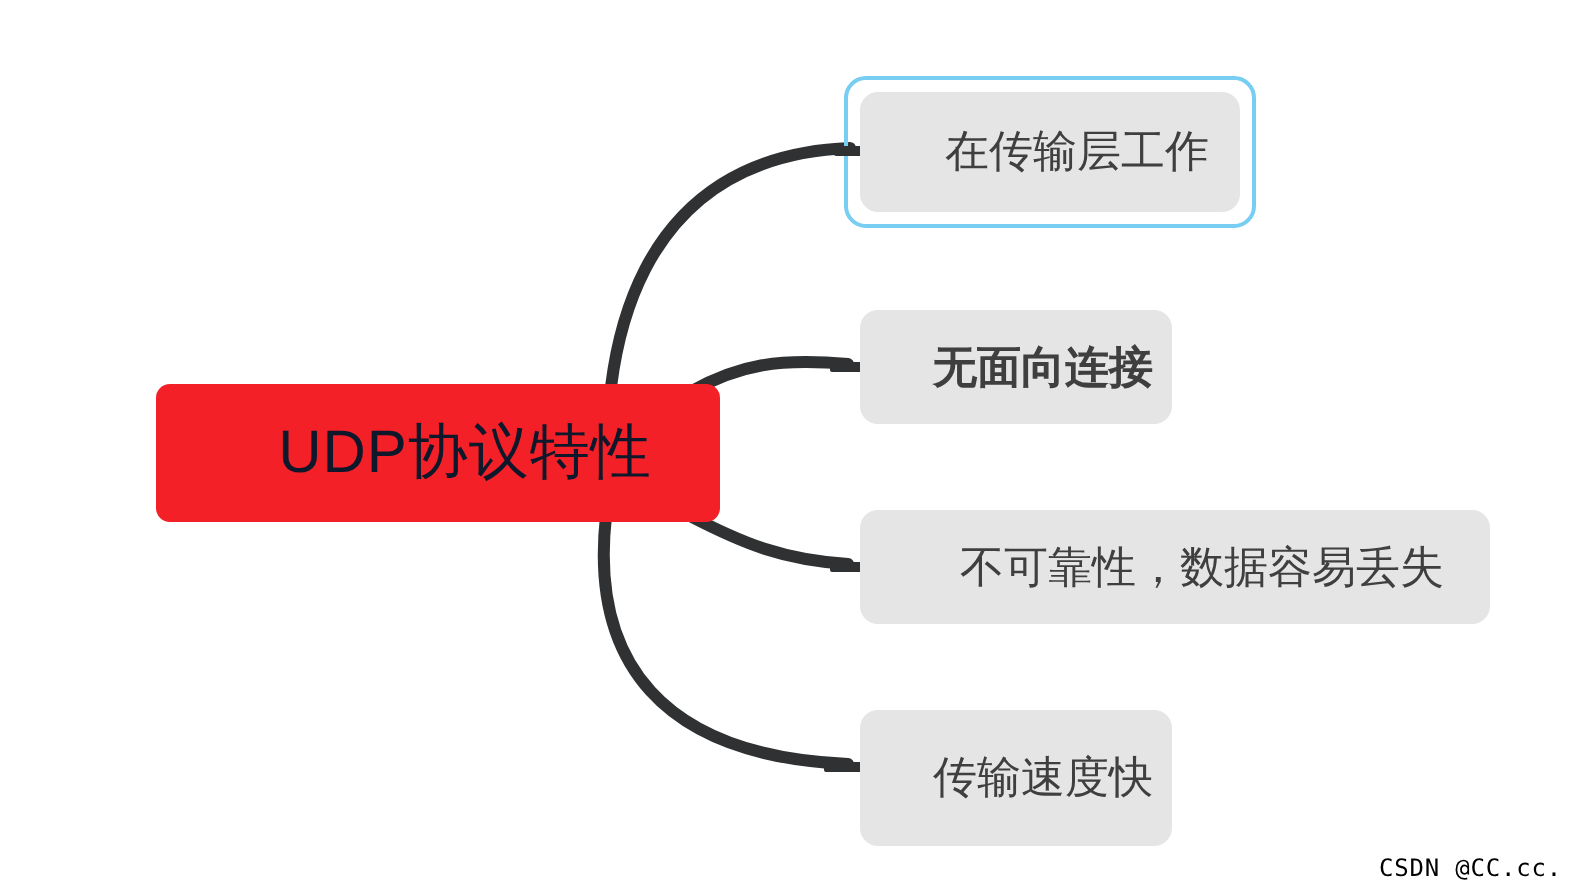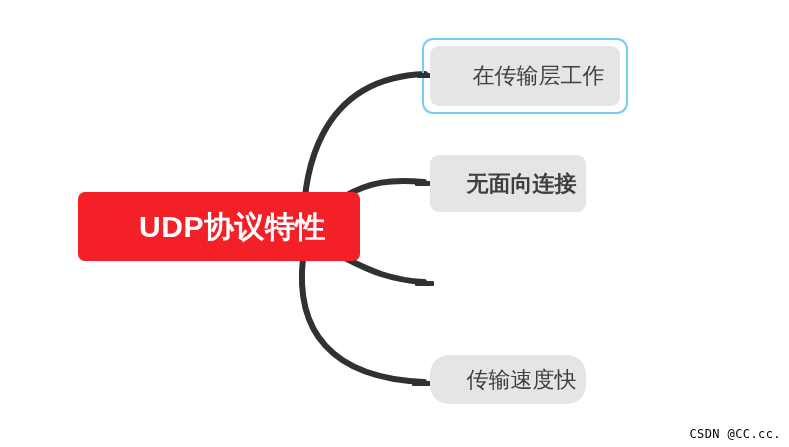--- a/index.html
+++ b/index.html
@@ -39,23 +39,23 @@
   .central-node {
     background: #f32028;
     border-radius: 7px;
     left: 78px;
     top: 192px;
     width: 282px;
     height: 69px;
     z-index: 4;
   }
   .central-label {
-    color: #ffffff;
+    color: #0f172a;
     font-size: 30px;
-    font-weight: bold;
+    font-weight: normal;
     letter-spacing: 0.5px;
     line-height: 1;
     white-space: nowrap;
   }
   .branch-node {
     background: #e5e5e5;
     border-radius: 9px;
     color: #3f3f3f;
   }
   .branch-label {
@@ -116,22 +116,21 @@
   }
   #stub-unreliable {
     left: 415px;
     top: 281px;
     width: 19px;
   }
   #node-fast {
     left: 430px;
     top: 355px;
     width: 156px;
-    height: 49px;
-    border-radius: 19px;
+    height: 68px;
   }
   #stub-fast {
     left: 412px;
     top: 381px;
     width: 22px;
   }
   #watermark {
     position: absolute;
     right: 8px;
     bottom: 6px;
@@ -164,20 +163,23 @@
   <div class="node branch-node" id="node-transport">
     <span class="branch-label">在传输层工作</span>
   </div>
 
   <div class="stub" id="stub-connectionless"></div>
   <div class="node branch-node" id="node-connectionless">
     <span class="branch-label">无面向连接</span>
   </div>
 
   <div class="stub" id="stub-unreliable"></div>
+  <div class="node branch-node" id="node-unreliable">
+    <span class="branch-label">不可靠性，数据容易丢失</span>
+  </div>
 
   <div class="stub" id="stub-fast"></div>
   <div class="node branch-node" id="node-fast">
     <span class="branch-label">传输速度快</span>
   </div>
 
   <div id="watermark">CSDN @CC.cc.</div>
 
 </div>
 

